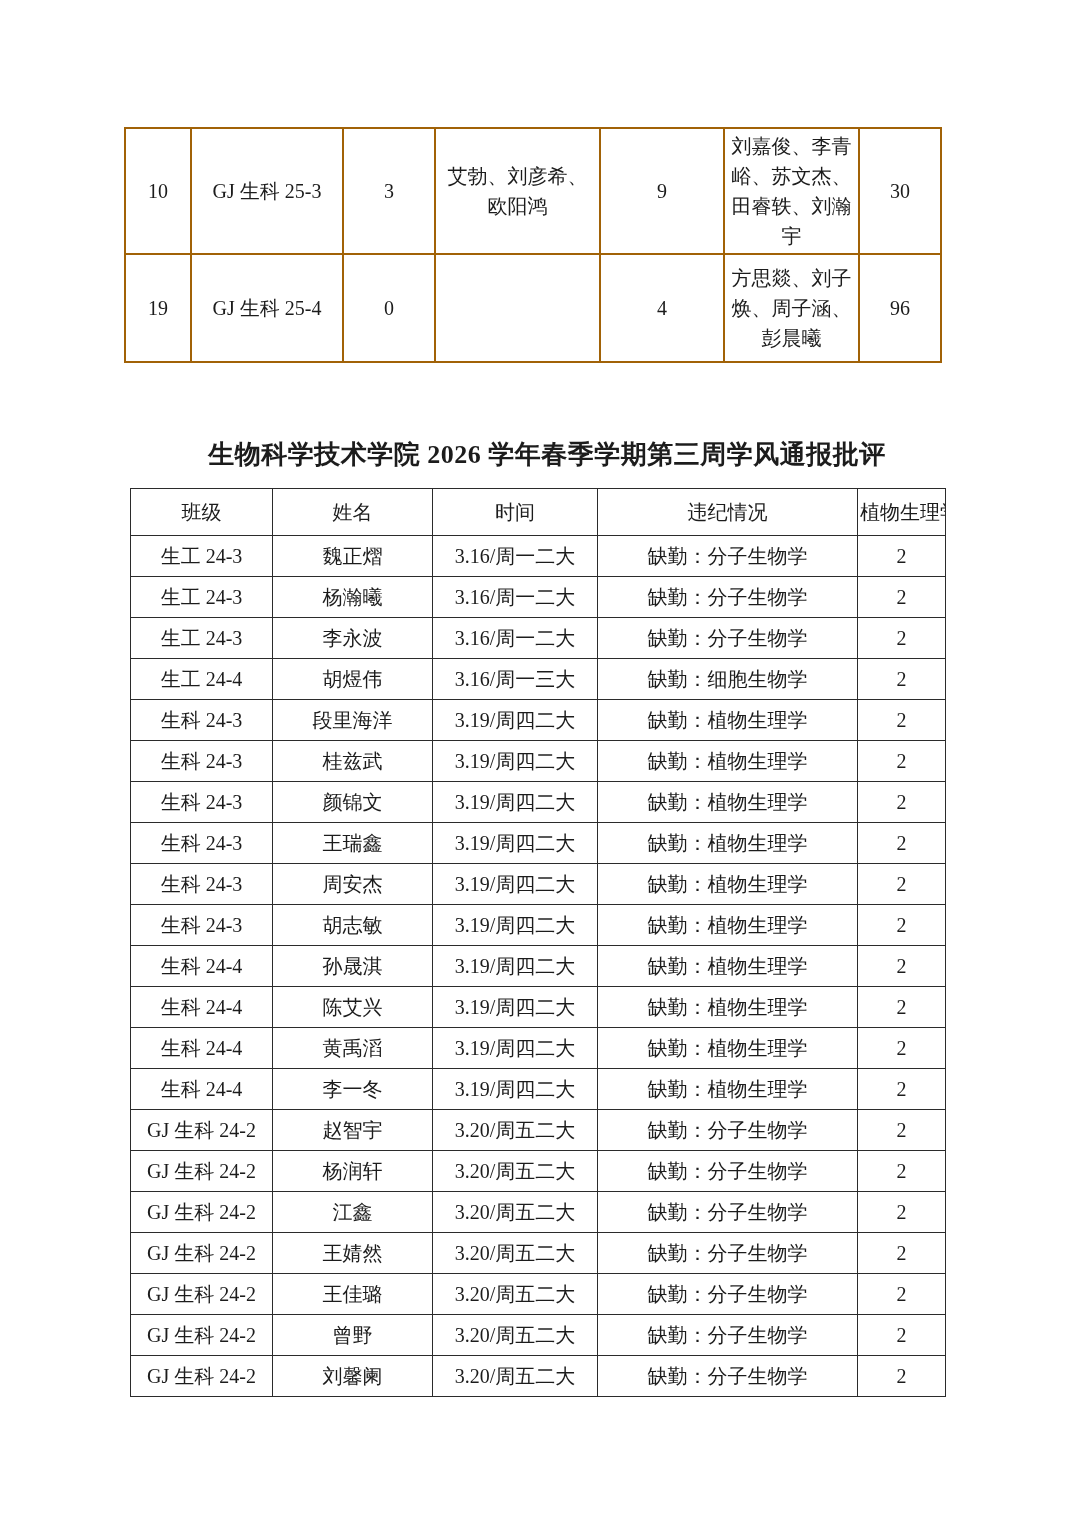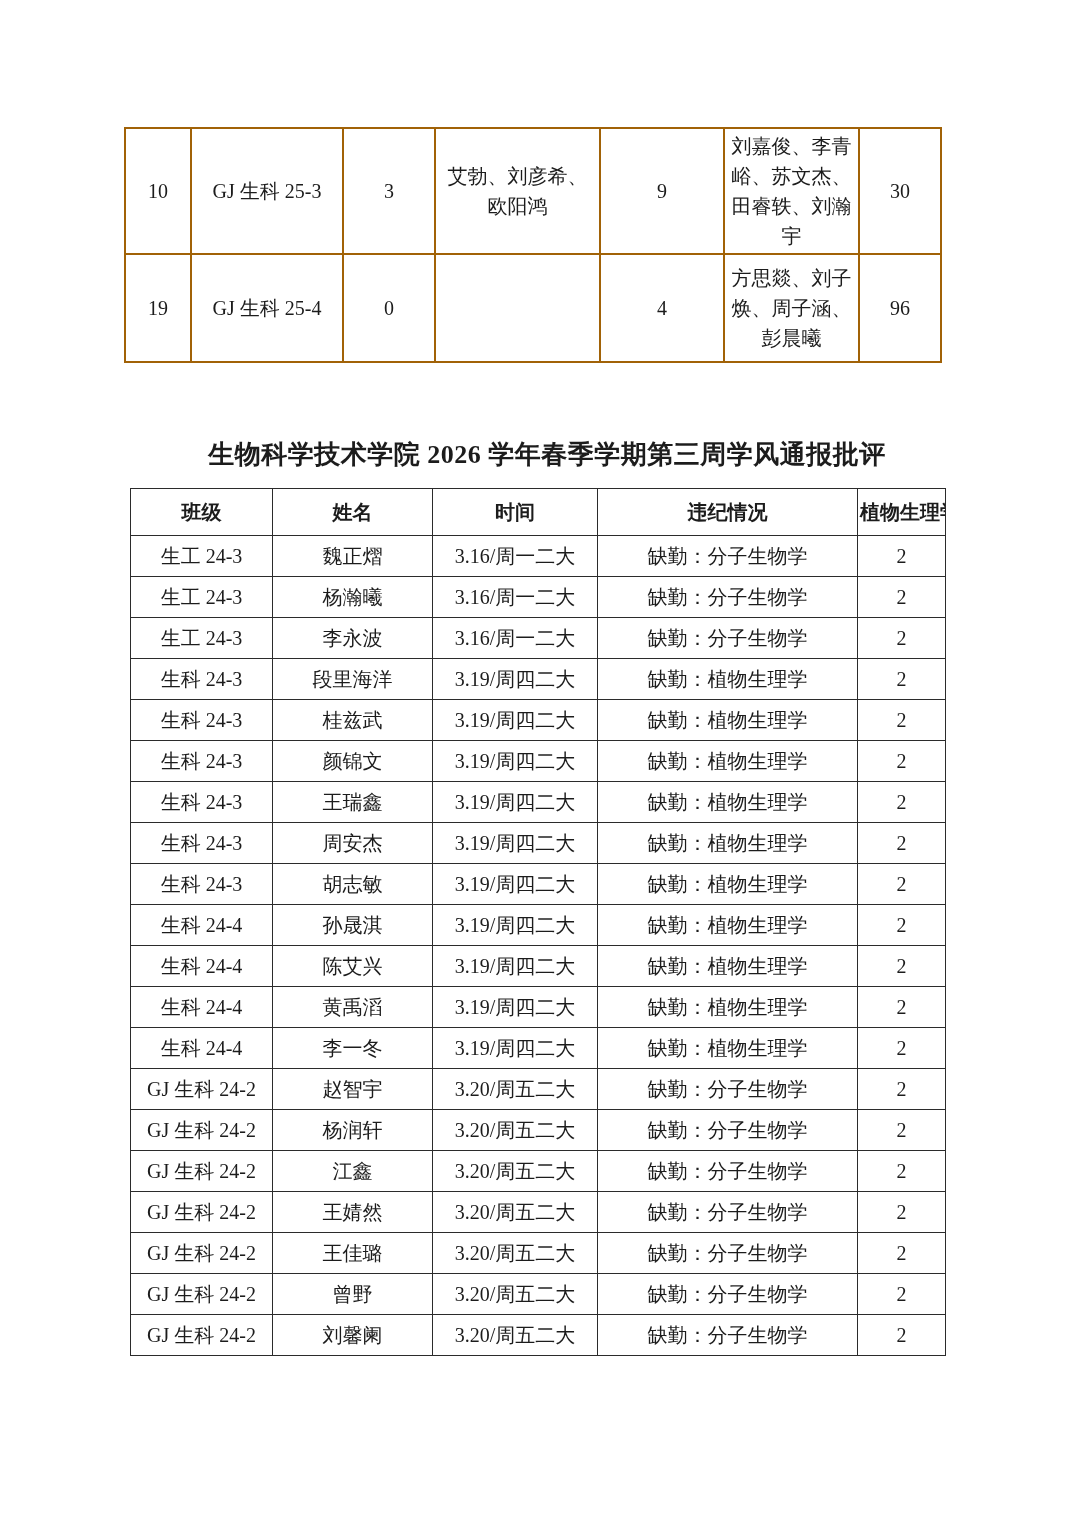--- a/index.html
+++ b/index.html
@@ -59,21 +59,21 @@
   }
   table.t2 th, table.t2 td {
     border: 1px solid #2b2b2b;
     text-align: center;
     vertical-align: middle;
     font-size: 20px;
     padding: 0 2px;
     overflow: hidden;
     white-space: nowrap;
   }
-  table.t2 th { height: 46px; font-weight: bold; }
+  table.t2 th { height: 46px; font-weight: normal; }
   table.t2 td { height: 40px; }
 </style>
 </head>
 <body>
 
 <div class="page">
 
   <table class="t1">
     <colgroup id="t1-cols">
         <col style="width: 66px;">
@@ -141,20 +141,27 @@
           <td>2</td>
         </tr>
         <tr>
           <td>生工 24-3</td>
           <td>李永波</td>
           <td>3.16/周一二大</td>
           <td>缺勤：分子生物学</td>
           <td>2</td>
         </tr>
         <tr>
+          <td>生工 24-4</td>
+          <td>胡煜伟</td>
+          <td>3.16/周一三大</td>
+          <td>缺勤：细胞生物学</td>
+          <td>2</td>
+        </tr>
+        <tr>
           <td>生科 24-3</td>
           <td>段里海洋</td>
           <td>3.19/周四二大</td>
           <td>缺勤：植物生理学</td>
           <td>2</td>
         </tr>
         <tr>
           <td>生科 24-3</td>
           <td>桂兹武</td>
           <td>3.19/周四二大</td>

